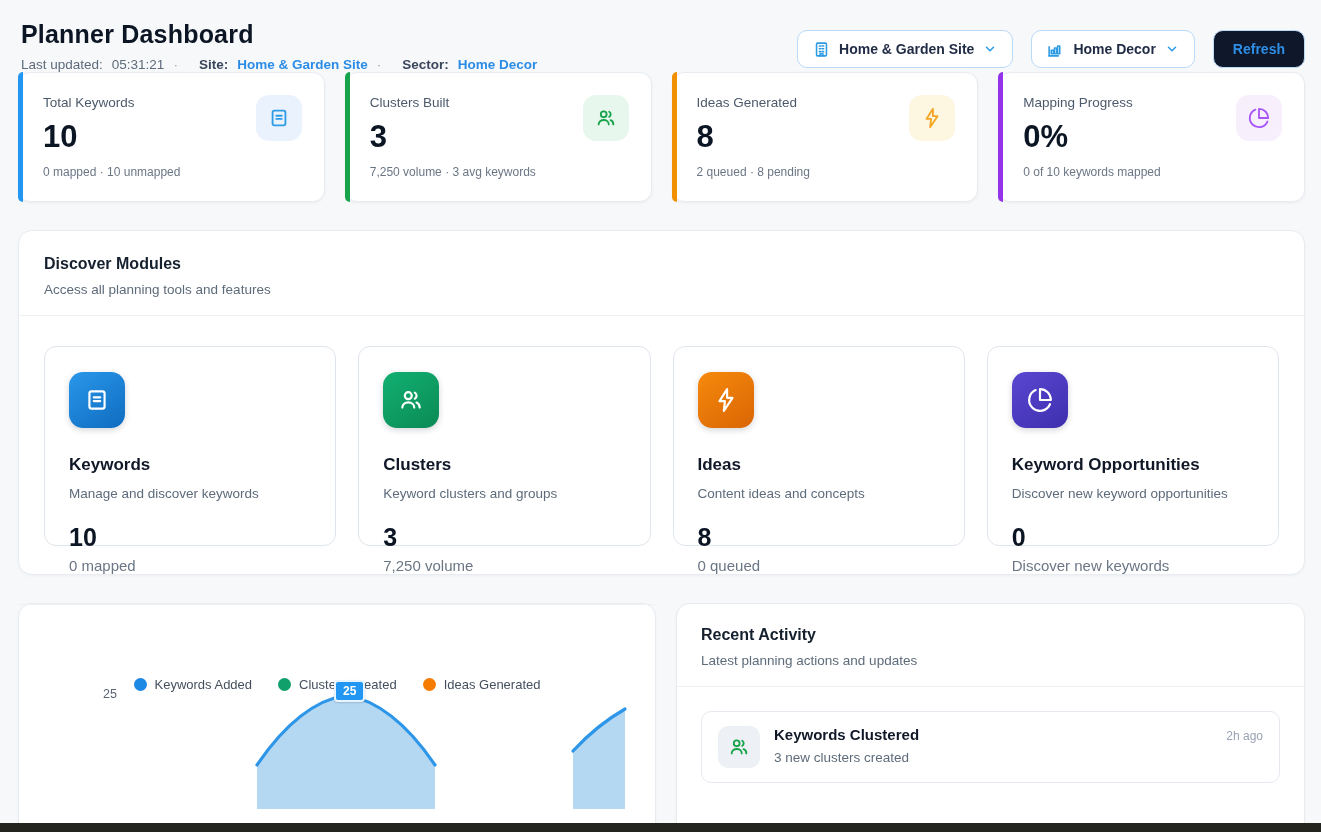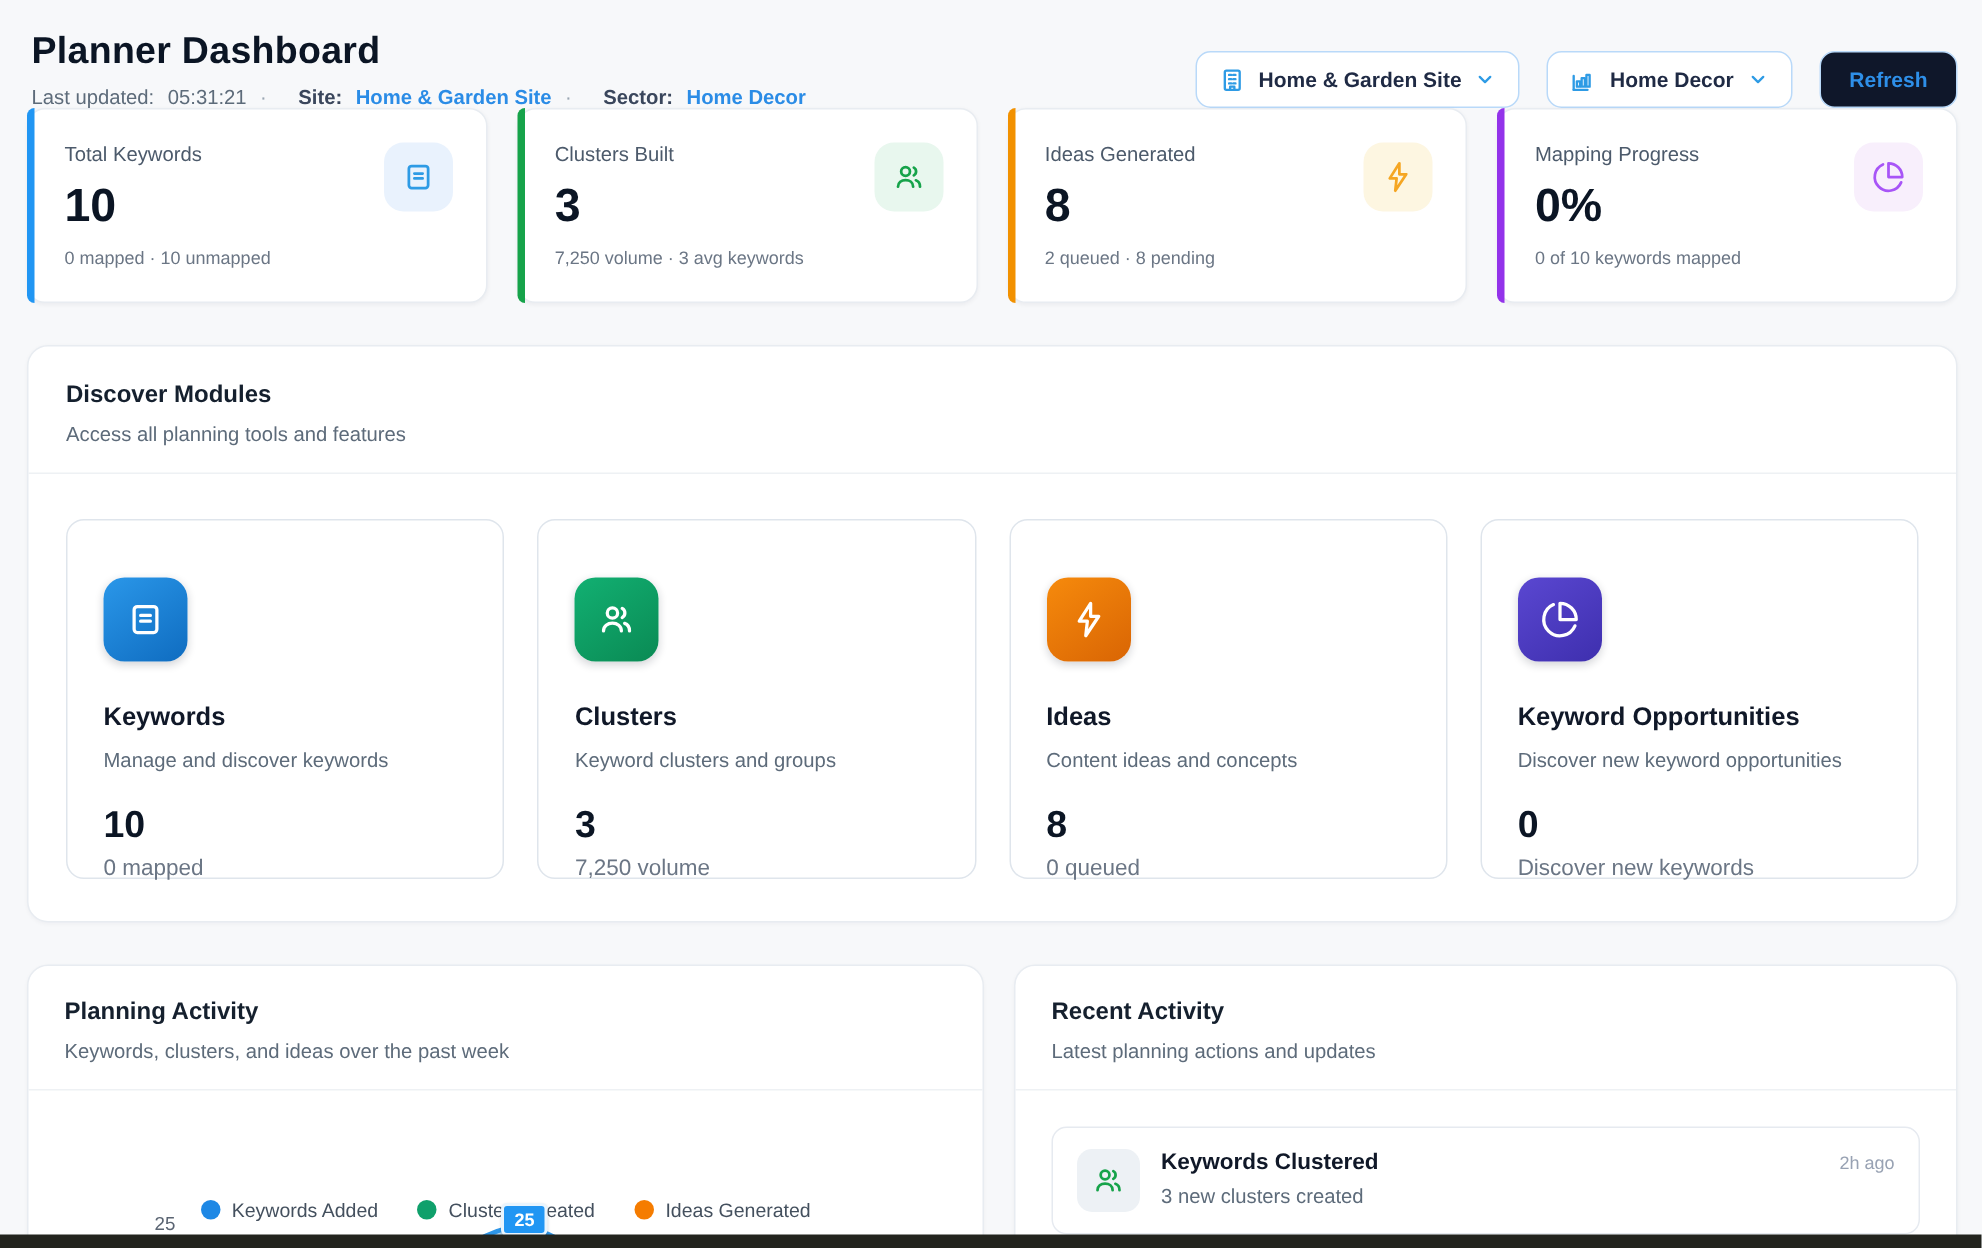--- a/index.html
+++ b/index.html
@@ -6,21 +6,21 @@
   html,body { width:1321px; height:832px; overflow:hidden; }
   body {
     font-family:"Liberation Sans", sans-serif;
     background:#f7f8fa;
     color:#0c1524;
     position:relative;
   }
   .page { padding:20px 16px 0 18px; width:1321px; }
 
   
-  .header-row { display:flex; justify-content:space-between; align-items:flex-end; padding-left:3px; }
+  .header-row { display:flex; justify-content:space-between; align-items:center; padding-left:3px; }
   .page-title { font-size:25px; font-weight:800; color:#0b1524; letter-spacing:.2px; }
   .meta { margin-top:8px; font-size:13.5px; color:#5d6b7a; display:flex; align-items:center; gap:9px; }
   .meta .lbl { color:#3a465c; font-weight:700;margin-left:12px; }
   .meta .link { color:#2b8ce6; font-weight:700; text-decoration:none; cursor:pointer; }
   .meta .dot { color:#9aa6b2; }
   .controls { display:flex; gap:18px; margin-top:6px; }
   .select-btn, .refresh-btn {
     height:38px; background:#fff; border:1.5px solid #b9d9f9; border-radius:10px;
     display:flex; align-items:center; gap:9px; padding:0 15px; cursor:pointer;
     font-size:14px; font-weight:700; color:#1f2a44;
@@ -43,21 +43,21 @@
     display:flex; align-items:center; justify-content:center; }
 
   
   .section-card { background:#fff; border:1px solid #e8ecf1; border-radius:14px; margin-top:28px;
     box-shadow:0 1px 3px rgba(16,24,40,.04); }
   .section-head { padding:24px 25px 18px; }
   .section-title { font-size:16px; font-weight:800; color:#15202e; }
   .section-sub { font-size:13.5px; color:#5d6b7a; margin-top:9px; }
   .divider { border-top:1px solid #eef1f4; }
   .modules-grid { display:grid; grid-template-columns:repeat(4,1fr); gap:22px; padding:30px 25px 28px; }
-  .module-card { background:#fff; border:1px solid #dfe5ec; border-radius:12px; padding:38px 24px; height:240px; cursor:pointer; }
+  .module-card { background:#fff; border:1px solid #dfe5ec; border-radius:12px; padding:25px 24px; height:200px; cursor:pointer; }
   .module-icon { width:56px; height:56px; border-radius:14px; display:flex; align-items:center; justify-content:center;
     box-shadow:0 2px 6px rgba(16,24,40,.18); color:#fff; }
   .module-title { font-size:17px; font-weight:800; color:#101828; margin-top:27px; }
   .module-desc { font-size:13.5px; color:#5d6b7a; margin-top:11px; }
   .module-value { font-size:25px; font-weight:800; color:#0b1524; margin-top:22px; }
   .module-label { font-size:15px; color:#6b7685; margin-top:5px; }
 
   
   .bottom-grid { display:grid; grid-template-columns:638px 629px; gap:20px; margin-top:28px; }
   .panel { background:#fff; border:1px solid #e8ecf1; border-radius:14px; height:400px; position:relative;
@@ -254,24 +254,20 @@
         <div class="module-desc">Discover new keyword opportunities</div>
         <div class="module-value">0</div>
         <div class="module-label">Discover new keywords</div>
       </div>
     </div>
   </div>
 
   <div class="bottom-grid">
 
     <div class="panel">
-      <div class="panel-head">
-        <div class="section-title">Planning Activity</div>
-        <div class="section-sub">Keywords, clusters, and ideas over the past week</div>
-      </div>
       <div class="divider"></div>
 
       <div class="chart-area">
         <div class="legend">
           <div class="legend-item">
             <span class="legend-dot" style="background:#1e88e5"></span>
             <span>Keywords Added</span>
           </div>
           <div class="legend-item">
             <span class="legend-dot" style="background:#0fa06b"></span>

